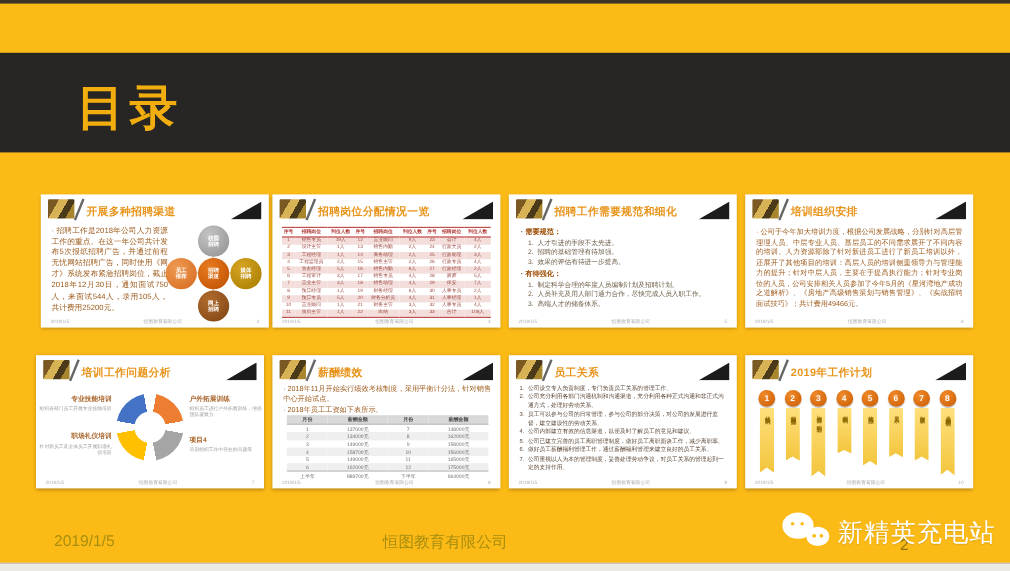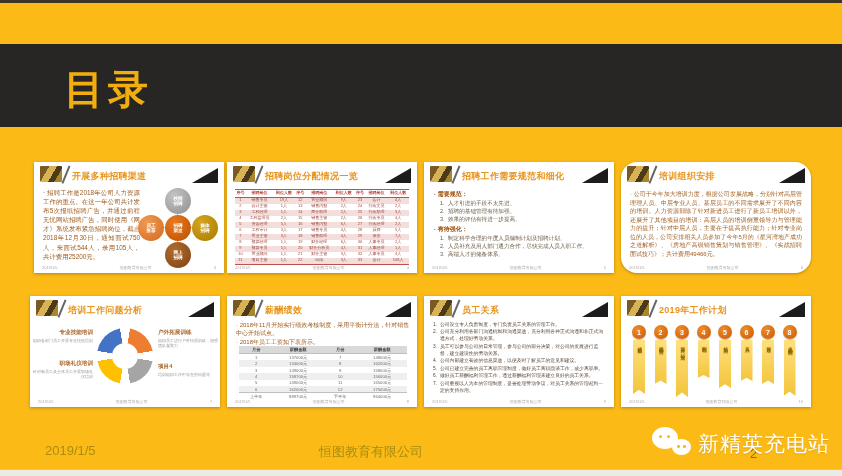--- a/index.html
+++ b/index.html
@@ -29,21 +29,21 @@
   .wc-big .eye{position:absolute;width:3px;height:3px;border-radius:50%;background:#FBBA16;top:8px;}
   .wc-big .eye.l{left:7px;} .wc-big .eye.r{left:15px;}
   .wc-small{position:absolute;left:22px;top:13px;width:19px;height:16px;background:#fff;border-radius:50%;}
   .wc-small::after{content:"";position:absolute;right:2px;bottom:-3px;width:0;height:0;border:4px solid transparent;border-top-color:#fff;transform:rotate(-18deg);}
   .wc-small .eye{position:absolute;width:2.5px;height:2.5px;border-radius:50%;background:#FBBA16;top:6px;}
   .wc-small .eye.l{left:5px;} .wc-small .eye.r{left:11px;}
 
   
   .grid{position:absolute;left:30px;top:162px;width:781px;height:245px;}
   .card{position:absolute;width:190px;height:111px;background:#fff;box-shadow:0 1px 3px rgba(0,0,0,.28);}
-  .pos-0{left:4px;top:0;} .pos-1{left:197px;top:0;} .pos-2{left:394px;top:0;} .pos-3{left:591px;top:0;border-radius:16px;}
+  .pos-0{left:4px;top:0;} .pos-1{left:197px;top:0;} .pos-2{left:394px;top:0;} .pos-3{left:591px;top:0;}
   .pos-4{left:0;top:134px;} .pos-5{left:197px;top:134px;} .pos-6{left:394px;top:134px;} .pos-7{left:591px;top:134px;}
 
   .photo{position:absolute;left:6px;top:4px;width:22px;height:16px;border-radius:1px;
     background:linear-gradient(120deg,#7a5a22 0 30%,#d8b356 30% 55%,#4a3a1a 55% 75%,#a8862e 75%);}
   .slash{position:absolute;left:31px;top:3px;width:1.5px;height:19px;background:#666;transform:rotate(22deg);}
   .ctitle{position:absolute;left:38px;top:8px;font-size:9px;font-weight:bold;color:#E8941A;white-space:nowrap;letter-spacing:.3px;}
   .tri{position:absolute;top:6px;right:6px;width:26px;height:15px;background:#1c1c1c;
     -webkit-clip-path:polygon(0 100%,100% 0,100% 100%);clip-path:polygon(0 100%,100% 0,100% 100%);}
   .cfoot{position:absolute;bottom:3px;left:8px;right:8px;font-size:4px;color:#ABABAB;display:flex;justify-content:space-between;}
 

